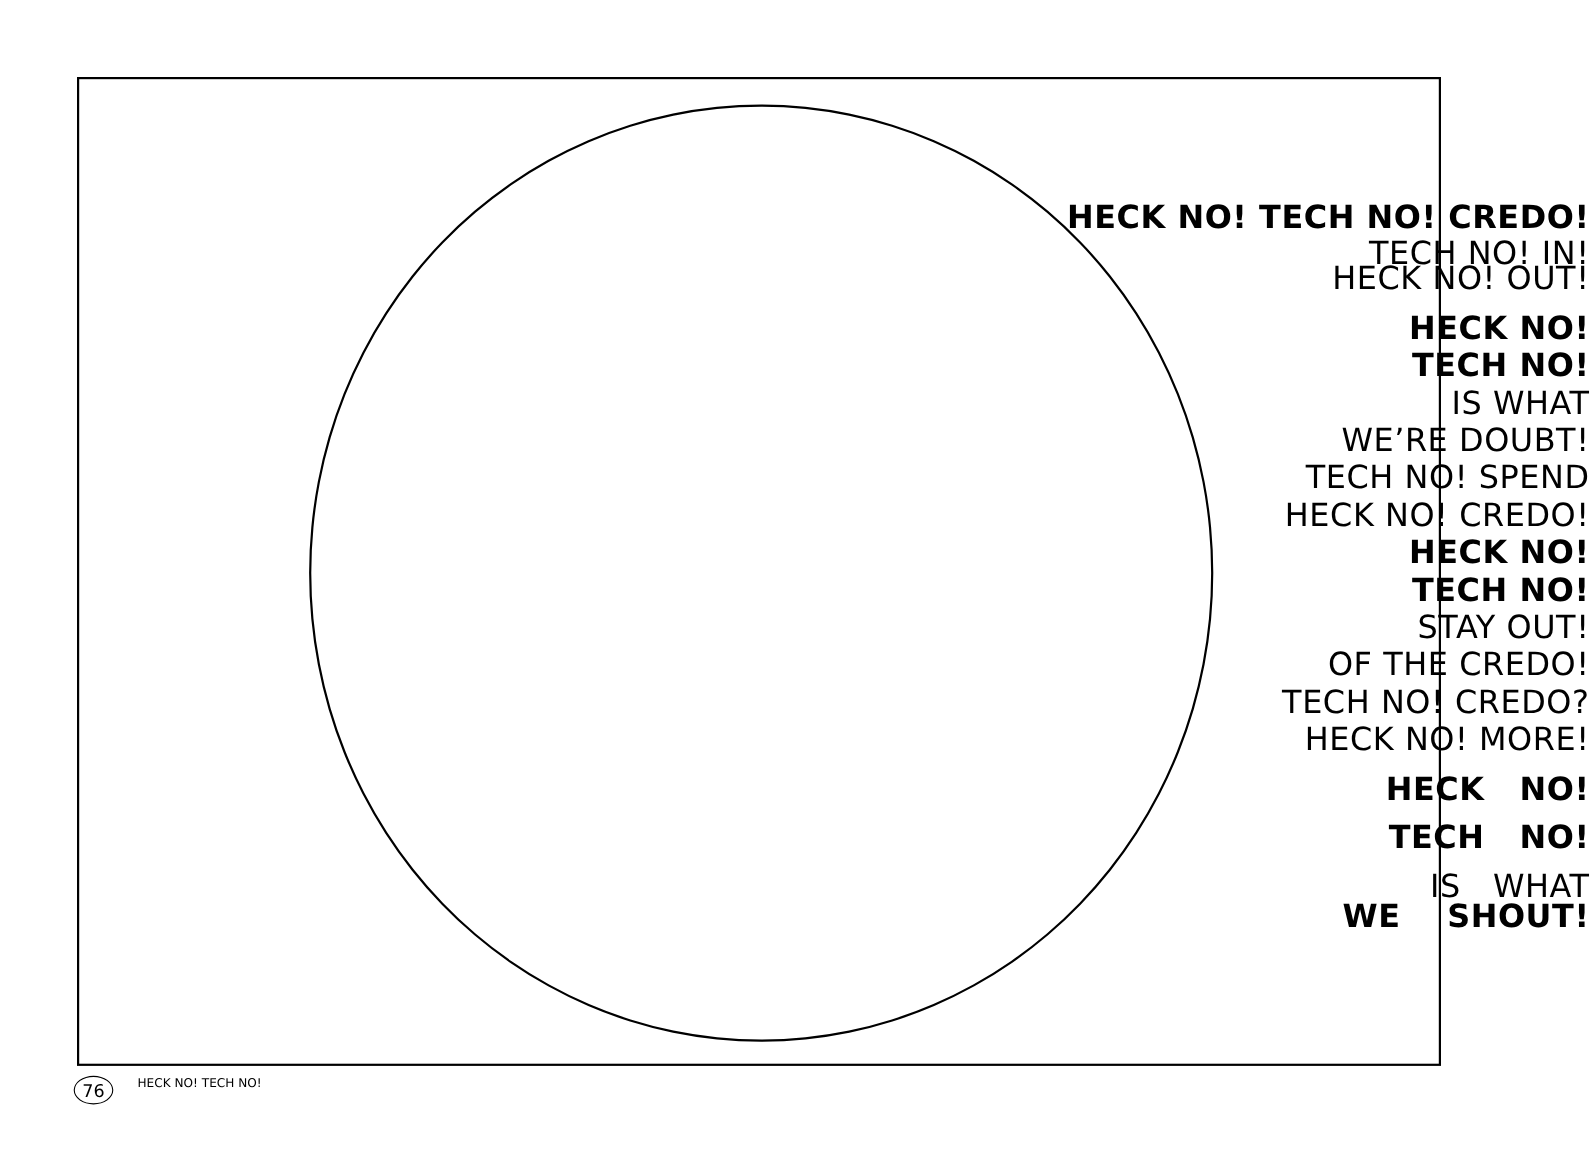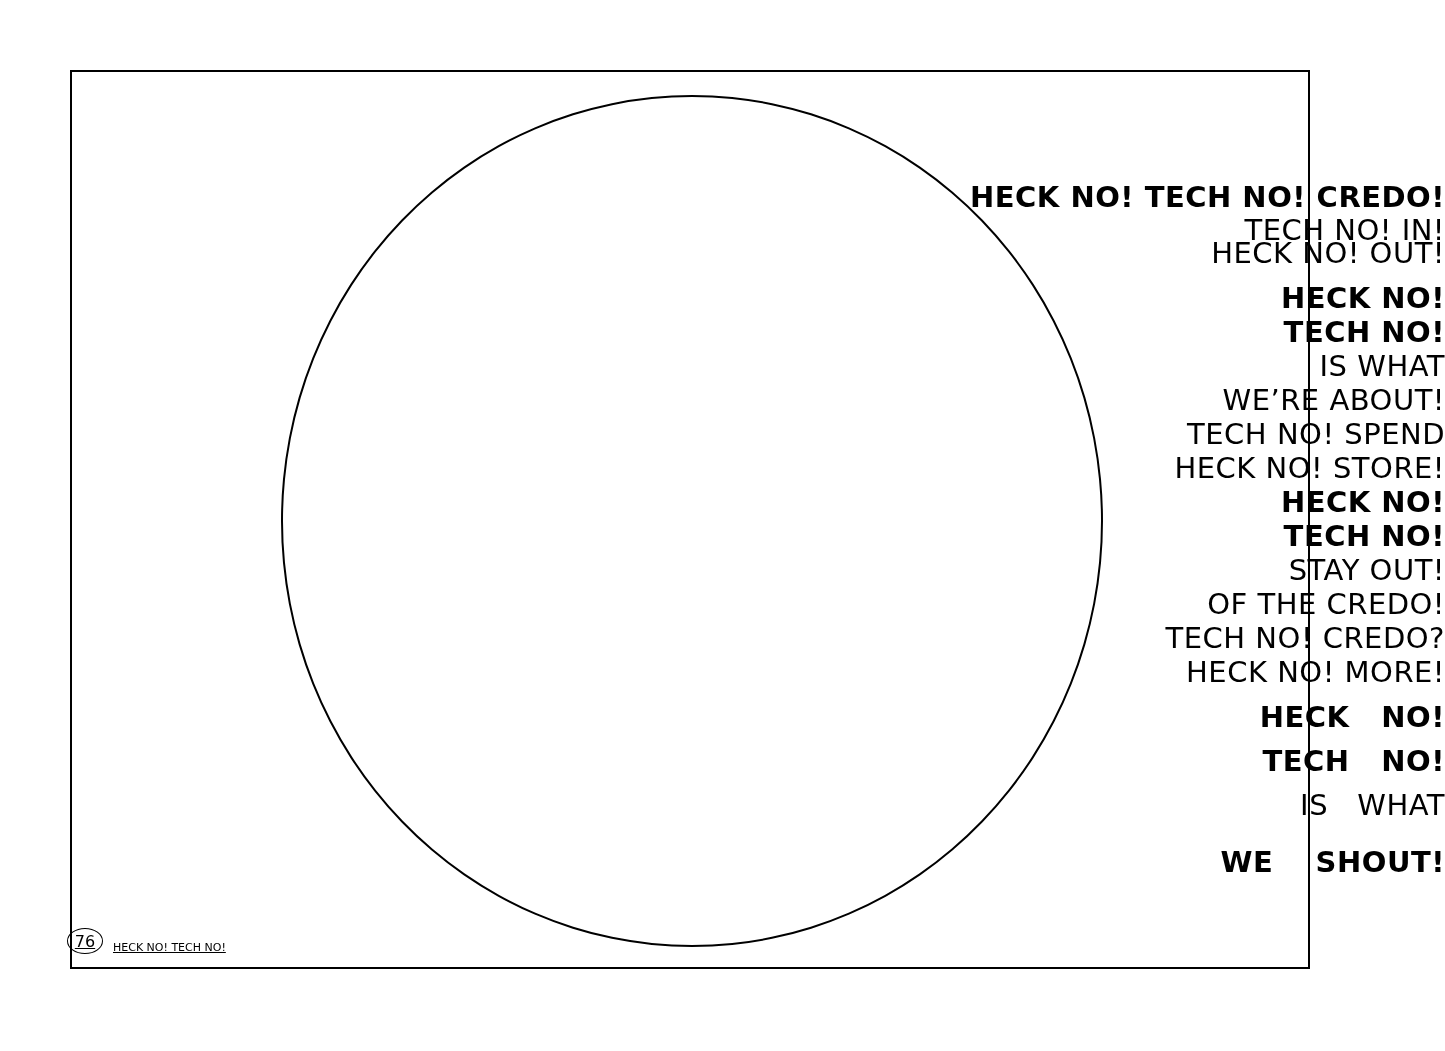--- a/index.html
+++ b/index.html
@@ -5,47 +5,47 @@
     html, body { margin: 0; padding: 0; background: #ffffff; }
     body { width: 1445px; height: 1051px; position: relative; overflow: hidden;
            font-family: "DejaVu Sans", sans-serif; color: #000; }
     .frame { position: absolute; left: 70px; top: 70px; width: 1240px; height: 899px;
              border: 2px solid #000; box-sizing: border-box; }
     .circle { position: absolute; left: 281px; top: 95px; width: 822px; height: 852px;
               border: 2px solid #000; border-radius: 50%; box-sizing: border-box; }
     .line { position: absolute; left: 0; width: 1445px; text-align: right; white-space: pre;
             font-size: 29px; line-height: 34px; letter-spacing: 0.5px; }
     .bold { font-weight: bold; }
-    .footer { position: absolute; left: 67px; top: 928px; display: flex; align-items: flex-end; text-decoration: underline; }
+    .footer { position: absolute; left: 67px; top: 978px; display: flex; align-items: flex-start; }
     .pagenum { width: 34px; height: 24px; border: 1.5px solid #000; border-radius: 50%;
                display: flex; align-items: center; justify-content: center; font-size: 16px; }
-    .footer-title { margin-left: 10px; font-size: 11px; }
+    .footer-title { margin-left: 22px; font-size: 11px; }
   </style>
 </head>
 <body>
 
 <div class="frame"></div>
 <div class="circle"></div>
 
 <div class="line bold" style="top:180px">HECK NO! TECH NO! CREDO!</div>
 <div class="line" style="top:213px">TECH NO! IN!</div>
 <div class="line" style="top:236px">HECK NO! OUT!</div>
 <div class="line bold" style="top:281px">HECK NO!</div>
 <div class="line bold" style="top:315px">TECH NO!</div>
 <div class="line" style="top:349px">IS WHAT</div>
-<div class="line" style="top:383px">WE’RE ABOUT!</div>
+<div class="line" style="top:383px">WE’RE DOUBT!</div>
 <div class="line" style="top:417px">TECH NO! SPEND</div>
-<div class="line" style="top:451px">HECK NO! STORE!</div>
+<div class="line" style="top:451px">HECK NO! CREDO!</div>
 <div class="line bold" style="top:485px">HECK NO!</div>
 <div class="line bold" style="top:519px">TECH NO!</div>
 <div class="line" style="top:553px">STAY OUT!</div>
 <div class="line" style="top:587px">OF THE CREDO!</div>
 <div class="line" style="top:621px">TECH NO! CREDO?</div>
 <div class="line" style="top:655px">HECK NO! MORE!</div>
 <div class="line bold" style="top:700px">HECK   NO!</div>
 <div class="line bold" style="top:744px">TECH   NO!</div>
 <div class="line" style="top:788px">IS   WHAT</div>
-<div class="line bold" style="top:845px">WE    SHOUT!</div>
+<div class="line bold" style="top:816px">WE    SHOUT!</div>
 
 <div class="footer">
   <div class="pagenum">76</div>
   <div class="footer-title">HECK NO! TECH NO!</div>
 </div>
 
 </body></html>

